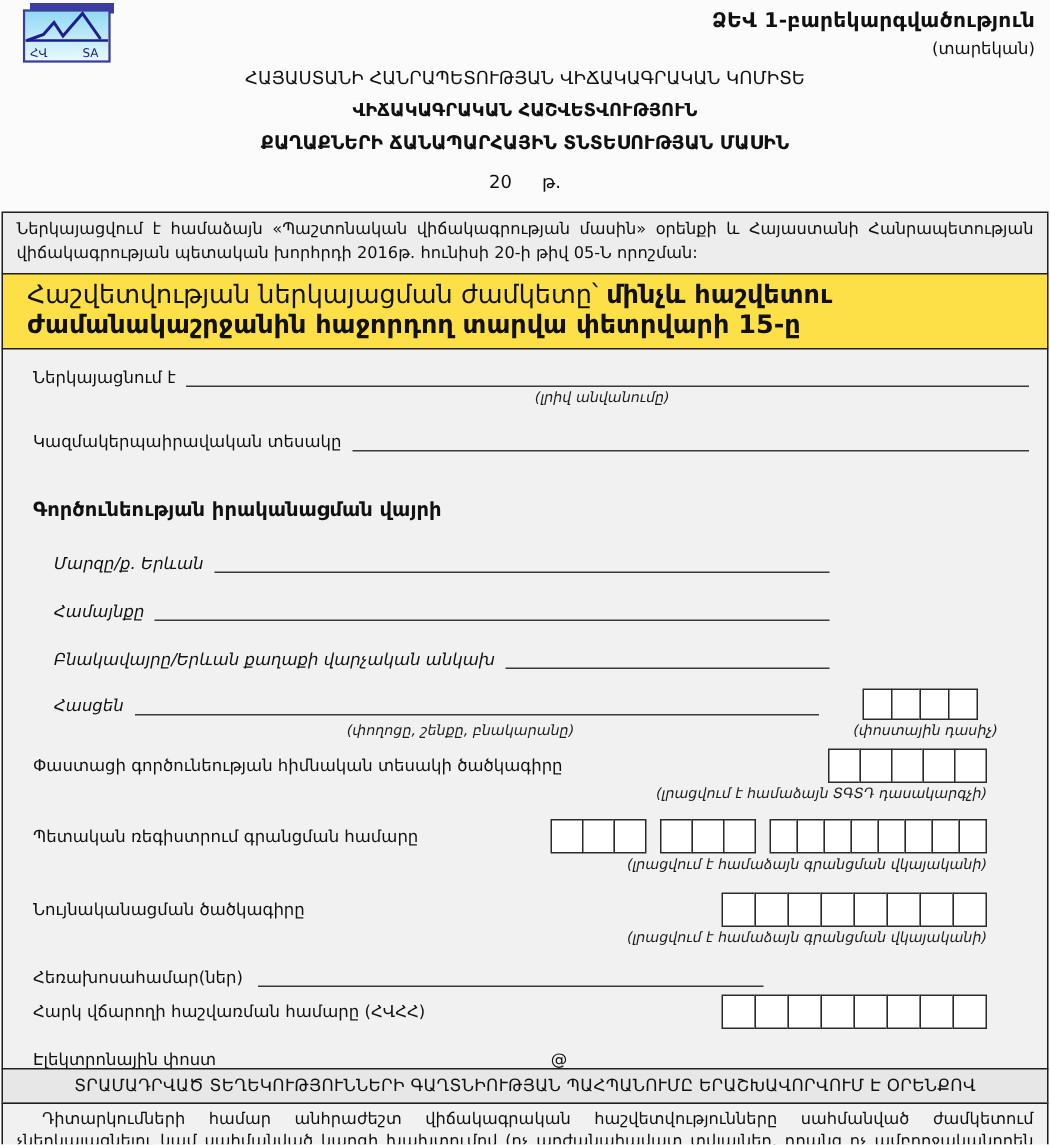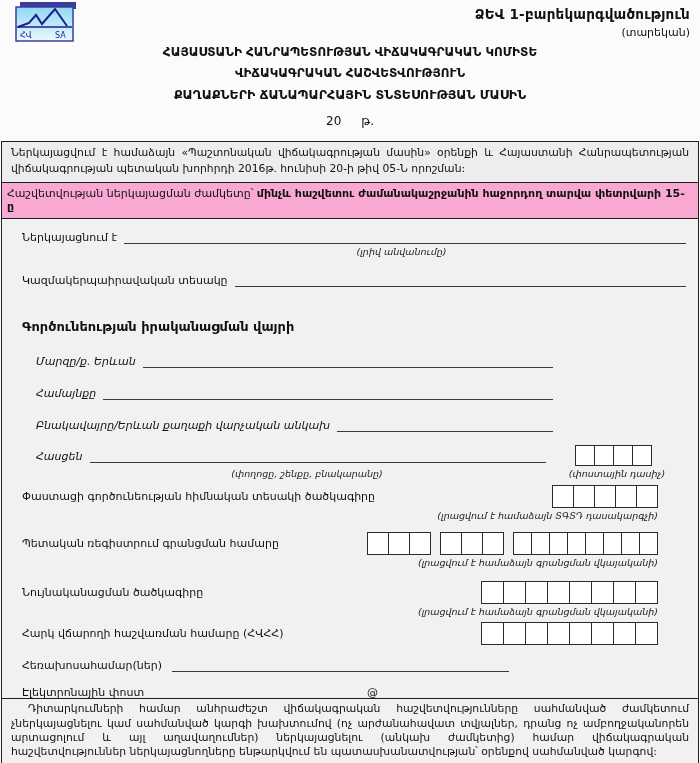--- a/index.html
+++ b/index.html
@@ -9,30 +9,30 @@
     font-family:"DejaVu Sans","Liberation Sans",sans-serif;
     box-sizing:border-box;
   }
   
   .header{height:141px;position:relative;}
   .logo{position:absolute;left:15px;top:2px;width:62px;height:24px;}
   .code-block{position:absolute;right:10px;top:6px;text-align:right;}
   .code{font-weight:bold;font-size:13.5px;letter-spacing:.2px;}
   .periodicity{font-size:11px;margin-top:4px;}
   .org-lines{position:absolute;top:45px;left:0;right:0;text-align:center;}
-  .org1{font-weight:bold;font-size:12px;}
+  .org1{font-weight:normal;font-size:12px;}
   .org2{font-weight:bold;font-size:12px;margin-top:7px;}
   .org3{font-weight:bold;font-size:12.5px;margin-top:7px;}
   .year-line{font-size:12px;margin-top:12px;}
   .year-gap{display:inline-block;width:20px;}
   
   .sec{border:1px solid #1f1f1f;margin:0 1px;background:#f0f0f0;box-sizing:border-box;}
   .sec+.sec{margin-top:-1px;}
   .legal{font-size:10.8px;line-height:1.5;padding:3px 9px 5px 9px;text-align:justify;background:#ededed;}
-  .deadline{font-size:11px;padding:4px 9px 5px 5px;background:#f9a8d4;}
+  .deadline{font-size:17px;padding:4px 9px 5px 16px;background:#fde047;}
   .deadline b{font-weight:bold;}
   
   .mainform{height:481px;padding:11px 12px 0 20px;overflow:hidden;background:#f1f1f1;}
   .row{display:flex;align-items:flex-end;font-size:11px;}
   .row.center{align-items:center;}
   .lbl{white-space:nowrap;}
   .it{font-style:italic;}
   .fill{flex:1;border-bottom:1px solid #3a3a3a;height:13px;margin-left:7px;}
   .indent{margin-left:14px;}
   .short{margin-right:133px;}
@@ -212,46 +212,47 @@
           <span class="cell"></span>
           <span class="cell"></span>
           <span class="cell"></span>
           <span class="cell"></span>
           <span class="cell"></span>
           <span class="cell"></span>
         </span>
     </div>
     <div class="hint-right hint">(լրացվում է համաձայն գրանցման վկայականի)</div>
 
+    <div class="row mt13">
+      <span class="lbl">Հեռախոսահամար(ներ)</span>
+      <span class="wline w340"></span>
+    </div>
+
     <div class="row center mt5">
       <span class="lbl">Հարկ վճարողի հաշվառման համարը (ՀՎՀՀ)</span>
       <span class="cells lg boxes-right">
           <span class="cell"></span>
           <span class="cell"></span>
           <span class="cell"></span>
           <span class="cell"></span>
           <span class="cell"></span>
           <span class="cell"></span>
           <span class="cell"></span>
           <span class="cell"></span>
         </span>
-    </div>
-
-    <div class="row mt13">
-      <span class="lbl">Հեռախոսահամար(ներ)</span>
-      <span class="wline w340"></span>
     </div>
 
     <div class="row mt13">
       <span class="lbl">Էլեկտրոնային փոստ</span>
       <span class="wline w200"></span>
       <span class="at">@</span>
       <span class="wline w126"></span>
     </div>
 
   </div>
 
+  <div class="sec banner">ՏՐԱՄԱԴՐՎԱԾ ՏԵՂԵԿՈՒԹՅՈՒՆՆԵՐԻ ԳԱՂՏՆԻՈՒԹՅԱՆ ՊԱՀՊԱՆՈՒՄԸ ԵՐԱՇԽԱՎՈՐՎՈՒՄ Է ՕՐԵՆՔՈՎ</div>
 
   <div class="sec footer">
     <div class="para">Դիտարկումների համար անհրաժեշտ վիճակագրական հաշվետվությունները սահմանված ժամկետում չներկայացնելու կամ սահմանված կարգի խախտումով (ոչ արժանահավատ տվյալներ, դրանց ոչ ամբողջականորեն արտացոլում և այլ աղավաղումներ) ներկայացնելու (անկախ ժամկետից) համար վիճակագրական հաշվետվություններ ներկայացնողները ենթարկվում են պատասխանատվության՝ օրենքով սահմանված կարգով:</div>
   </div>
 
 </div>
 
 </body></html>

